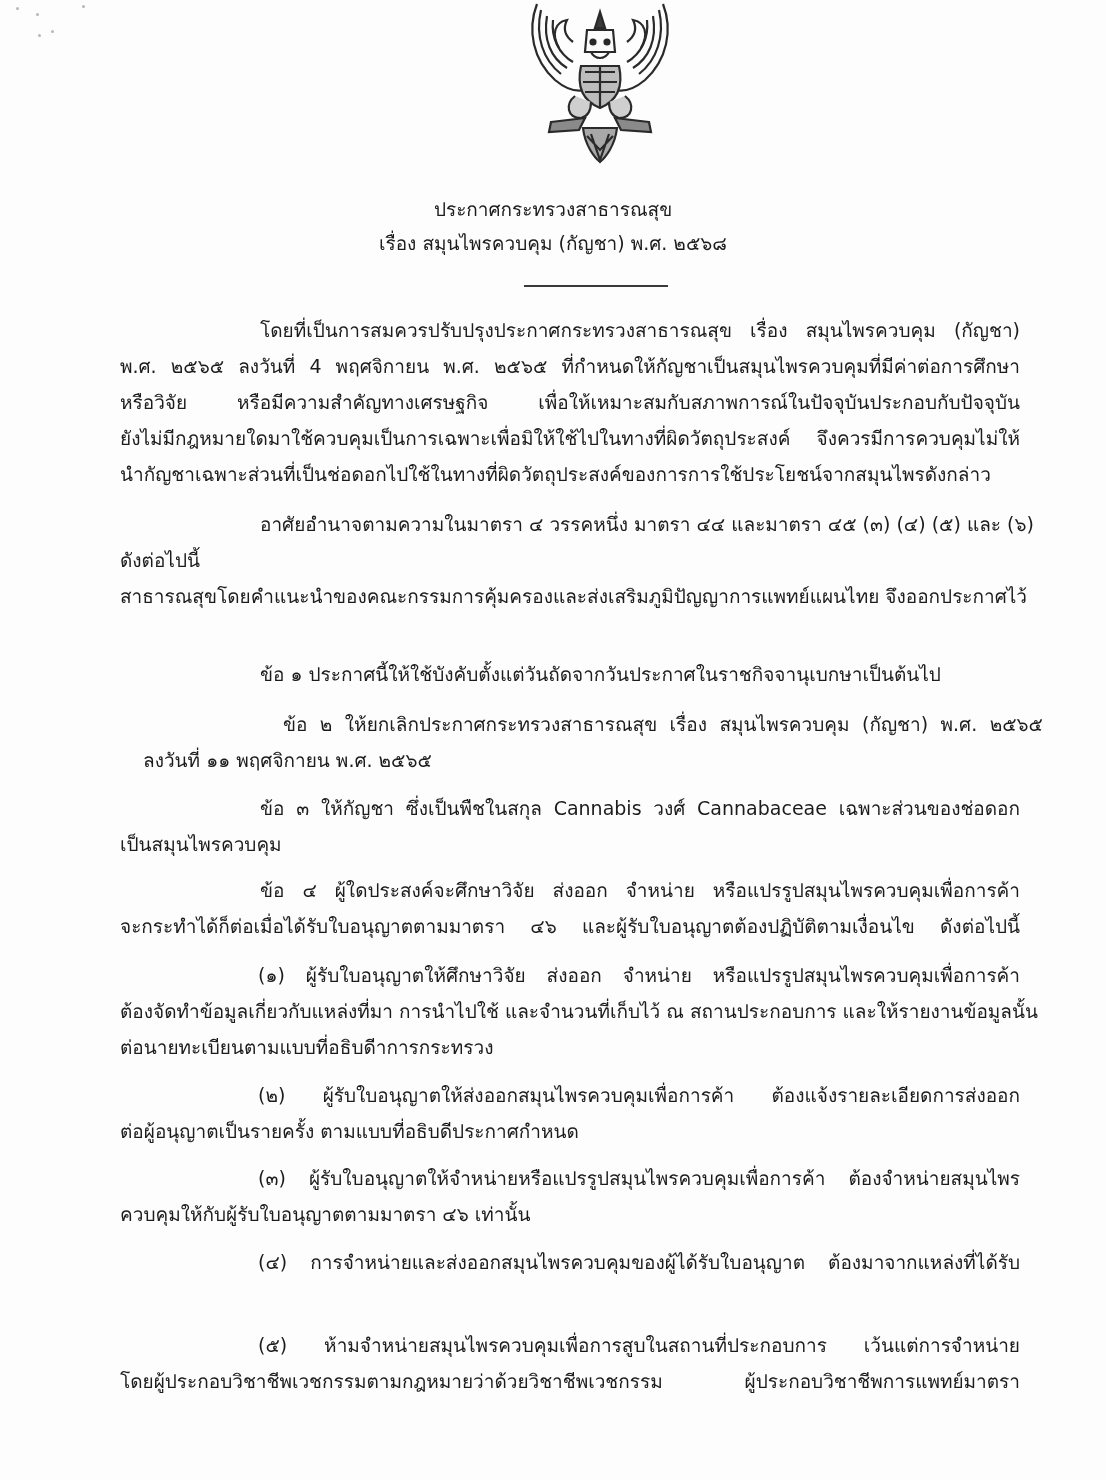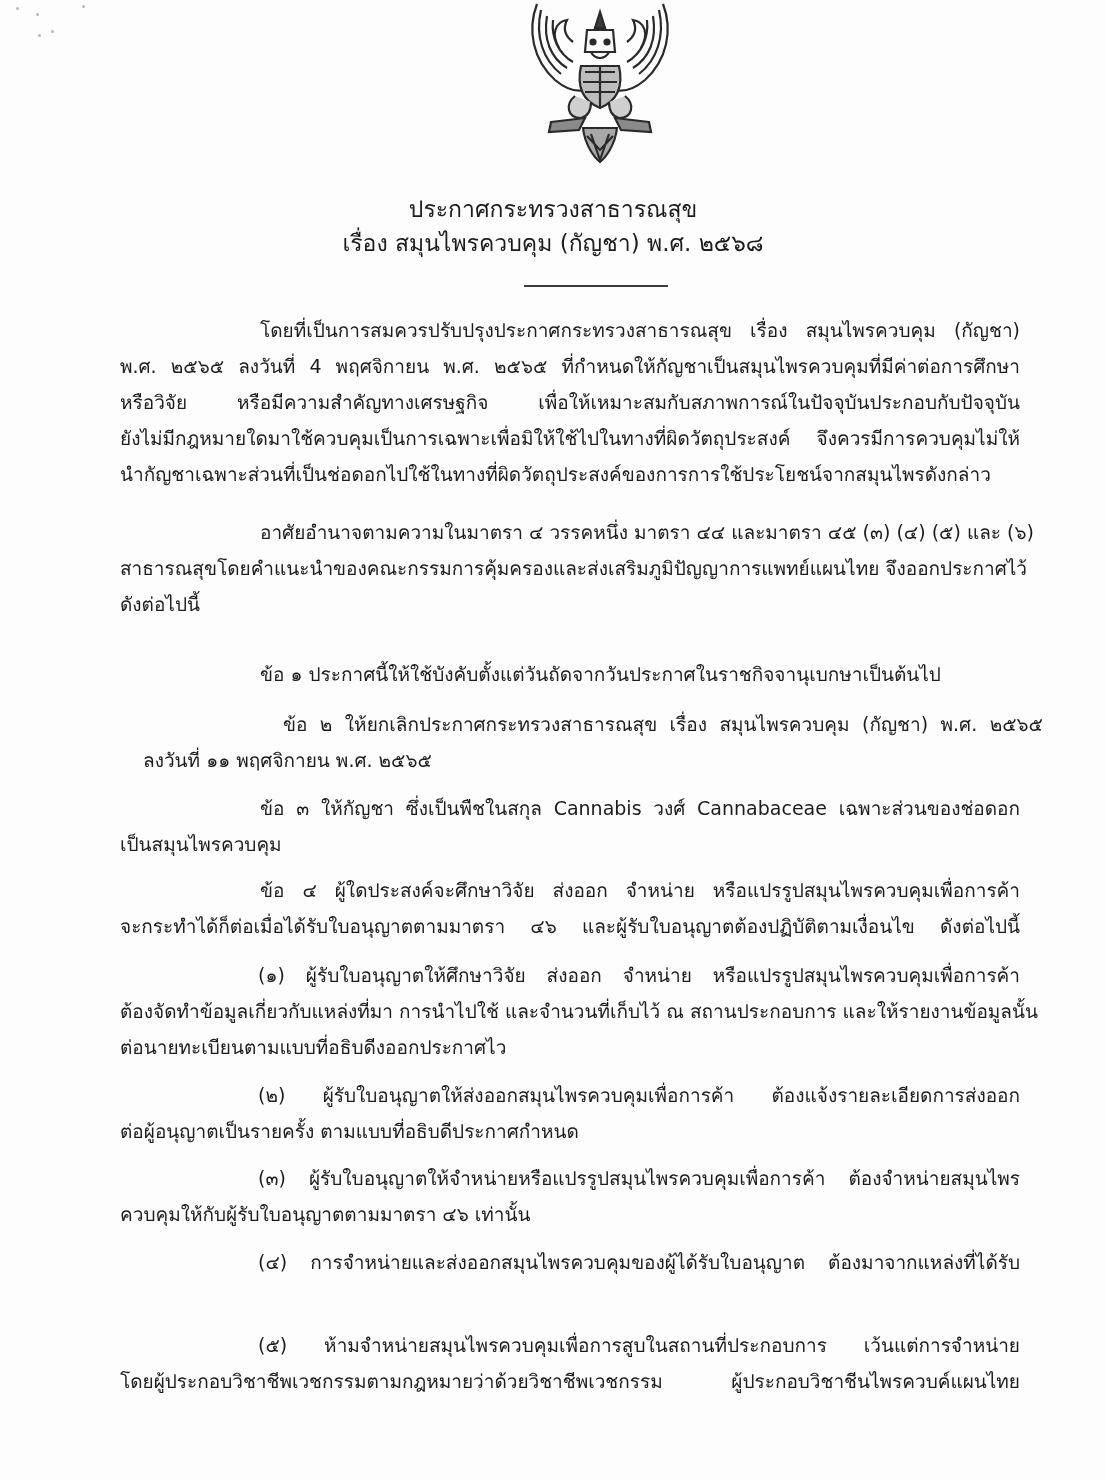--- a/index.html
+++ b/index.html
@@ -8,21 +8,21 @@
     font-family: "DejaVu Sans", "Liberation Sans", sans-serif;
     color: #1c1c1c;
   }
   .page { position: absolute; left: 0; top: 0; width: 1106px; height: 1480px; background: #fdfdfd; }
   .specks { position: absolute; left: 0; top: 0; width: 120px; height: 60px; }
   .speck { position: absolute; width: 3px; height: 3px; background: #9a9a9a; border-radius: 50%; opacity: .7; }
 
   .emblem { position: absolute; left: 525px; top: 0px; width: 150px; height: 165px; }
 
   .title-block { position: absolute; left: 0; width: 1106px; text-align: center; }
-  .title-line { font-size: 23px; line-height: 34px; white-space: nowrap; }
+  .title-line { font-size: 19px; line-height: 34px; white-space: nowrap; }
   .rule { position: absolute; left: 524px; top: 285px; width: 144px; height: 2px; background: #3a3a3a; }
 
   .body { position: absolute; left: 120px; width: 900px; }
   .line { font-size: 19px; line-height: 36px; white-space: nowrap; text-align: justify; text-align-last: justify; height: 36px; overflow: visible; }
   .line.last { text-align-last: left; }
   .indent { padding-left: 140px; }
   .indent-sub { padding-left: 138px; }
 </style>
 </head>
 <body>
@@ -81,24 +81,24 @@
   <div class="rule"></div>
 
   <div class="body" style="top:312px;">
     <div class="line indent">โดยที่เป็นการสมควรปรับปรุงประกาศกระทรวงสาธารณสุข เรื่อง สมุนไพรควบคุม (กัญชา)</div>
     <div class="line">พ.ศ. ๒๕๖๕ ลงวันที่ 4 พฤศจิกายน พ.ศ. ๒๕๖๕ ที่กำหนดให้กัญชาเป็นสมุนไพรควบคุมที่มีค่าต่อการศึกษา</div>
     <div class="line">หรือวิจัย หรือมีความสำคัญทางเศรษฐกิจ เพื่อให้เหมาะสมกับสภาพการณ์ในปัจจุบันประกอบกับปัจจุบัน</div>
     <div class="line">ยังไม่มีกฎหมายใดมาใช้ควบคุมเป็นการเฉพาะเพื่อมิให้ใช้ไปในทางที่ผิดวัตถุประสงค์ จึงควรมีการควบคุมไม่ให้</div>
     <div class="line">นำกัญชาเฉพาะส่วนที่เป็นช่อดอกไปใช้ในทางที่ผิดวัตถุประสงค์ของการการใช้ประโยชน์จากสมุนไพรดังกล่าว</div>
   </div>
 
-  <div class="body" style="top:506px;margin-top:8px;">
+  <div class="body" style="top:506px;">
     <div class="line indent">อาศัยอำนาจตามความในมาตรา ๔ วรรคหนึ่ง มาตรา ๔๔ และมาตรา ๔๕ (๓) (๔) (๕) และ (๖)</div>
+    <div class="line last">ดังต่อไปนี้</div>
     <div class="line">สาธารณสุขโดยคำแนะนำของคณะกรรมการคุ้มครองและส่งเสริมภูมิปัญญาการแพทย์แผนไทย จึงออกประกาศไว้</div>
-    <div class="line last">ดังต่อไปนี้</div>
   </div>
 
   <div class="body" style="top:656px;">
     <div class="line indent last">ข้อ ๑ ประกาศนี้ให้ใช้บังคับตั้งแต่วันถัดจากวันประกาศในราชกิจจานุเบกษาเป็นต้นไป</div>
   </div>
 
   <div class="body" style="top:706px;margin-left:23px;">
     <div class="line indent">ข้อ ๒ ให้ยกเลิกประกาศกระทรวงสาธารณสุข เรื่อง สมุนไพรควบคุม (กัญชา) พ.ศ. ๒๕๖๕</div>
     <div class="line last">ลงวันที่ ๑๑ พฤศจิกายน พ.ศ. ๒๕๖๕</div>
   </div>
@@ -109,35 +109,35 @@
   </div>
 
   <div class="body" style="top:872px;">
     <div class="line indent">ข้อ ๔ ผู้ใดประสงค์จะศึกษาวิจัย ส่งออก จำหน่าย หรือแปรรูปสมุนไพรควบคุมเพื่อการค้า</div>
     <div class="line">จะกระทำได้ก็ต่อเมื่อได้รับใบอนุญาตตามมาตรา ๔๖ และผู้รับใบอนุญาตต้องปฏิบัติตามเงื่อนไข ดังต่อไปนี้</div>
   </div>
 
   <div class="body" style="top:957px;">
     <div class="line indent-sub">(๑) ผู้รับใบอนุญาตให้ศึกษาวิจัย ส่งออก จำหน่าย หรือแปรรูปสมุนไพรควบคุมเพื่อการค้า</div>
     <div class="line">ต้องจัดทำข้อมูลเกี่ยวกับแหล่งที่มา การนำไปใช้ และจำนวนที่เก็บไว้ ณ สถานประกอบการ และให้รายงานข้อมูลนั้น</div>
-    <div class="line last">ต่อนายทะเบียนตามแบบที่อธิบดีงออกประกาศไว</div>
+    <div class="line last">ต่อนายทะเบียนตามแบบที่อธิบดีาการกระทรวง</div>
   </div>
 
   <div class="body" style="top:1077px;">
     <div class="line indent-sub">(๒) ผู้รับใบอนุญาตให้ส่งออกสมุนไพรควบคุมเพื่อการค้า ต้องแจ้งรายละเอียดการส่งออก</div>
     <div class="line last">ต่อผู้อนุญาตเป็นรายครั้ง ตามแบบที่อธิบดีประกาศกำหนด</div>
   </div>
 
   <div class="body" style="top:1160px;">
     <div class="line indent-sub">(๓) ผู้รับใบอนุญาตให้จำหน่ายหรือแปรรูปสมุนไพรควบคุมเพื่อการค้า ต้องจำหน่ายสมุนไพร</div>
     <div class="line last">ควบคุมให้กับผู้รับใบอนุญาตตามมาตรา ๔๖ เท่านั้น</div>
   </div>
 
   <div class="body" style="top:1244px;">
     <div class="line indent-sub">(๔) การจำหน่ายและส่งออกสมุนไพรควบคุมของผู้ได้รับใบอนุญาต ต้องมาจากแหล่งที่ได้รับ</div>
   </div>
 
   <div class="body" style="top:1327px;">
     <div class="line indent-sub">(๕) ห้ามจำหน่ายสมุนไพรควบคุมเพื่อการสูบในสถานที่ประกอบการ เว้นแต่การจำหน่าย</div>
-    <div class="line">โดยผู้ประกอบวิชาชีพเวชกรรมตามกฎหมายว่าด้วยวิชาชีพเวชกรรม ผู้ประกอบวิชาชีนไพรควบค์แผนไทย</div>
+    <div class="line">โดยผู้ประกอบวิชาชีพเวชกรรมตามกฎหมายว่าด้วยวิชาชีพเวชกรรม ผู้ประกอบวิชาชีพการแพทย์มาตรา</div>
   </div>
 
 </div>
 
 </body></html>

